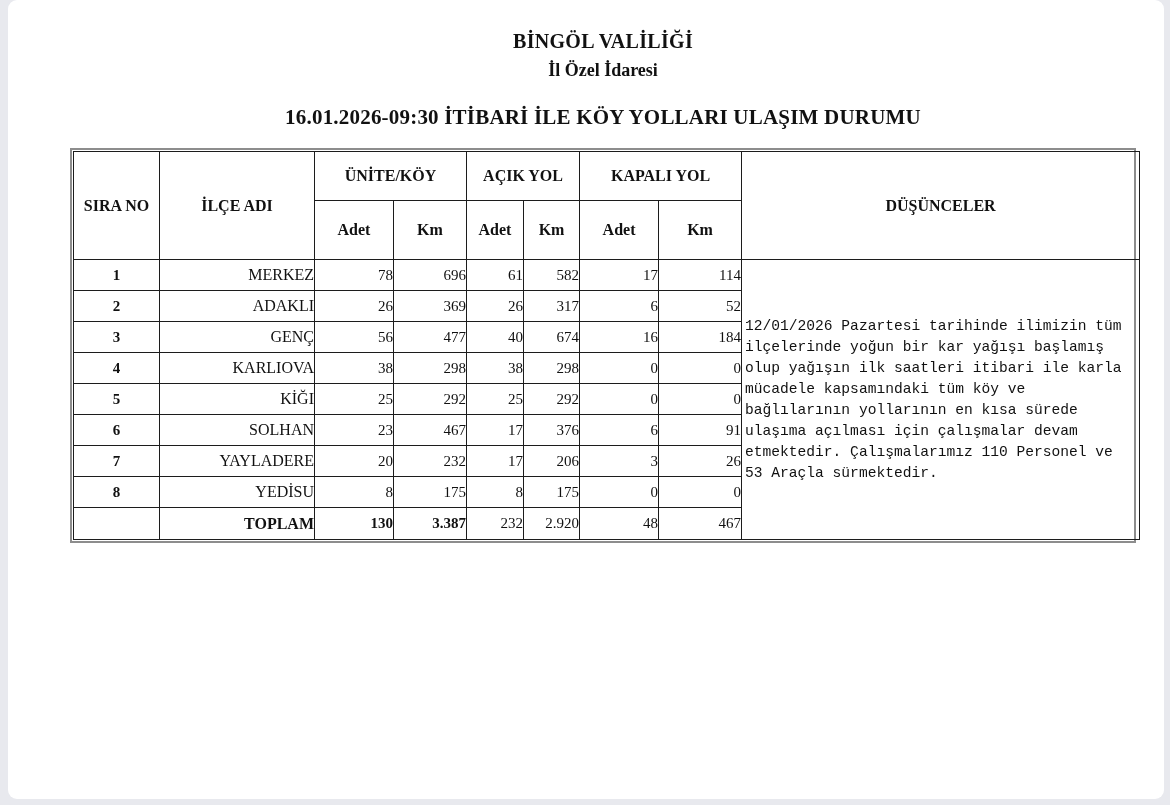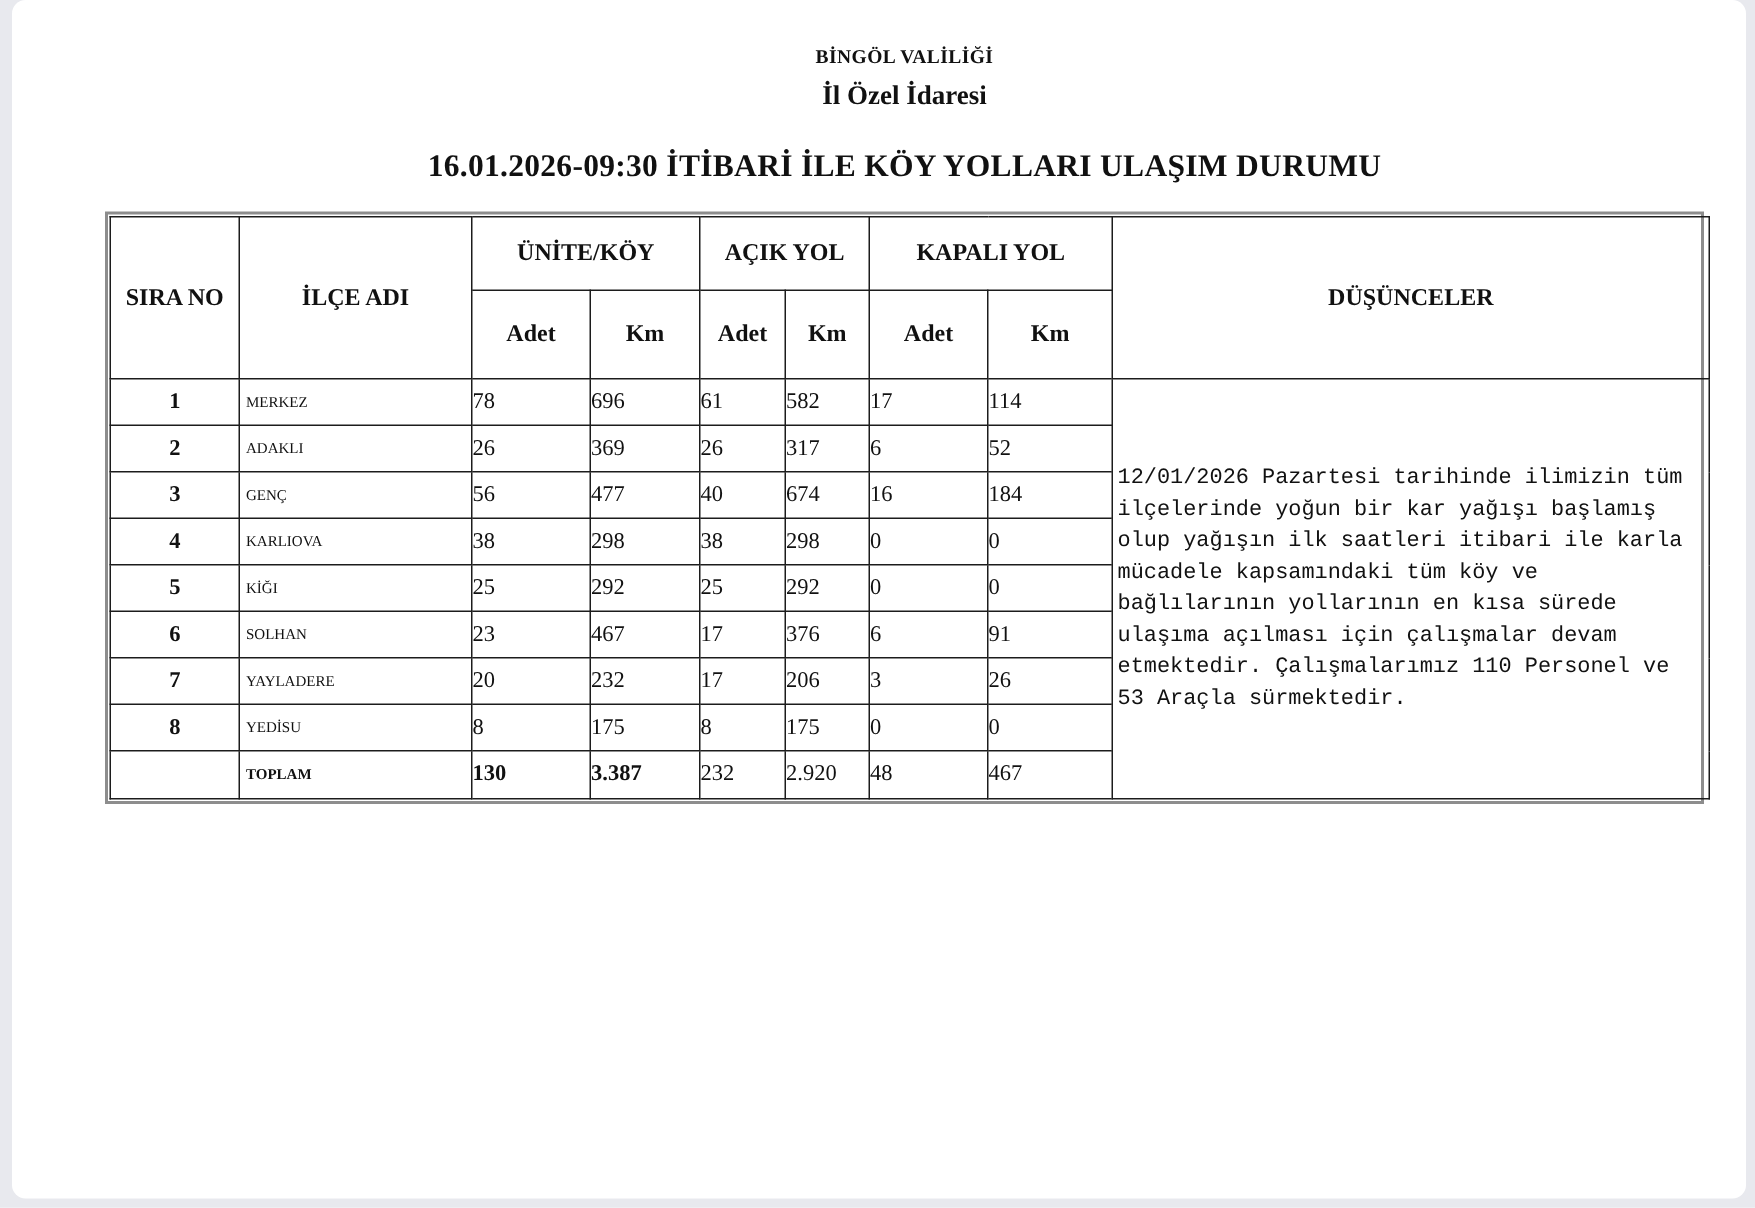--- a/index.html
+++ b/index.html
@@ -18,21 +18,21 @@
     background: #ffffff;
     border-radius: 9px;
   }
   .content {
     position: absolute;
     left: 62px; top: 30px;
     width: 1066px;
   }
   .titles { text-align: center; }
   .title-main {
-    font-size: 13px; font-weight: bold;
+    font-size: 20px; font-weight: bold;
     letter-spacing: 0.3px;
     margin: 0 0 7px 0;
   }
   .title-sub {
     font-size: 18px; font-weight: bold;
     margin: 0 0 24px 0;
   }
   .title-line {
     font-size: 21px; font-weight: bold;
     letter-spacing: 0.2px;
@@ -53,22 +53,22 @@
   th, td {
     border: 1px solid #1c1c1c;
     padding: 0;
     overflow: hidden;
   }
   th { font-size: 16px; font-weight: bold; text-align: center; }
   .hdr-top  { height: 49px; }
   .hdr-sub  { height: 59px; }
   .row      { height: 31px; }
   .row-total{ height: 32px; }
-  td.num  { text-align: left; font-size: 15px; }
-  td.ilce { text-align: left; font-size: 10px; padding-left: 4px; }
+  td.num  { text-align: right; font-size: 15px; }
+  td.ilce { text-align: right; font-size: 16px; padding-left: 4px; }
   td.sira { text-align: center; font-size: 15px; font-weight: bold; }
   td.bold { font-weight: bold; margin-left: 32px; }
   td.notes {
     vertical-align: middle;
     text-align: left;
     font-size: 14.6px;
     line-height: 21px;
     padding: 2px 6px 2px 3px;
     font-family: Liberation Mono, monospace;
   }

